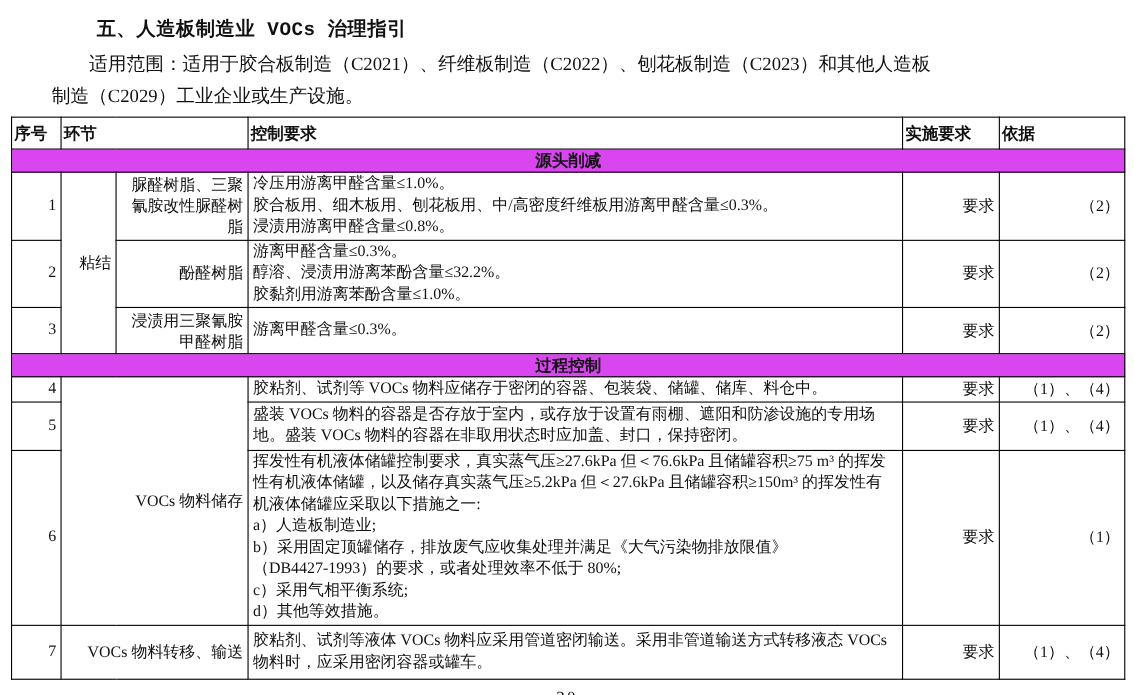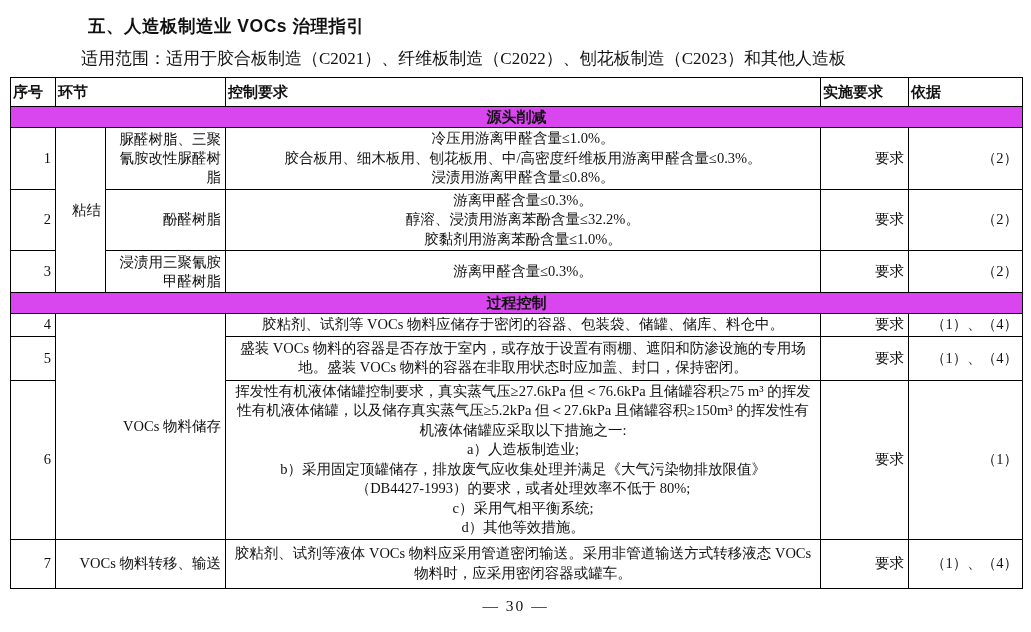--- a/index.html
+++ b/index.html
@@ -11,21 +11,21 @@
   body {
     width: 1031px;
     height: 632px;
     font-family: "Liberation Serif", serif;
     overflow: hidden;
   }
   .doc {
     padding: 6px 9px 0 9px;
   }
   .doc-title {
-    font-family: Liberation Sans, sans-serif;
+    font-family: Liberation Mono, monospace;
     font-weight: bold;
     font-size: 17.5px;
     margin: 8px 0 6px 79px;
     letter-spacing: 0.5px;
   }
   .intro {
     font-size: 17px;
     line-height: 29px;
     margin-left: 38px;
     margin-bottom: 4px;
@@ -53,38 +53,39 @@
   }
   tr.section-row td {
     background: #d946ef;
     font-weight: bold;
     text-align: center;
     height: 20px;
     font-size: 15px;
     padding: 0;
   }
   td.c { text-align: right; }
-  td.control { text-align: center; padding: 1px 7px; line-height: 19.5px; }
+  td.control { text-align: left; padding: 1px 7px; line-height: 19.5px; }
   td.control div { margin: 0; }
   .footer {
     text-align: center;
     font-size: 15.5px;
     margin-top: 8px;
     letter-spacing: 2px;
   }
 </style>
 </head>
 <body>
 
 <div class="doc">
 
   <div class="doc-title">五、人造板制造业 VOCs 治理指引</div>
 
   <div class="intro">
     <div class="line1">适用范围：适用于胶合板制造（C2021）、纤维板制造（C2022）、刨花板制造（C2023）和其他人造板</div>
+    <div class="line2">制造（C2029）工业企业或生产设施。</div>
   </div>
 
   <table class="guide">
     <colgroup>
       <col style="width:45px">
       <col style="width:50px">
       <col style="width:120px">
       <col style="width:595px">
       <col style="width:88px">
       <col style="width:114px">

